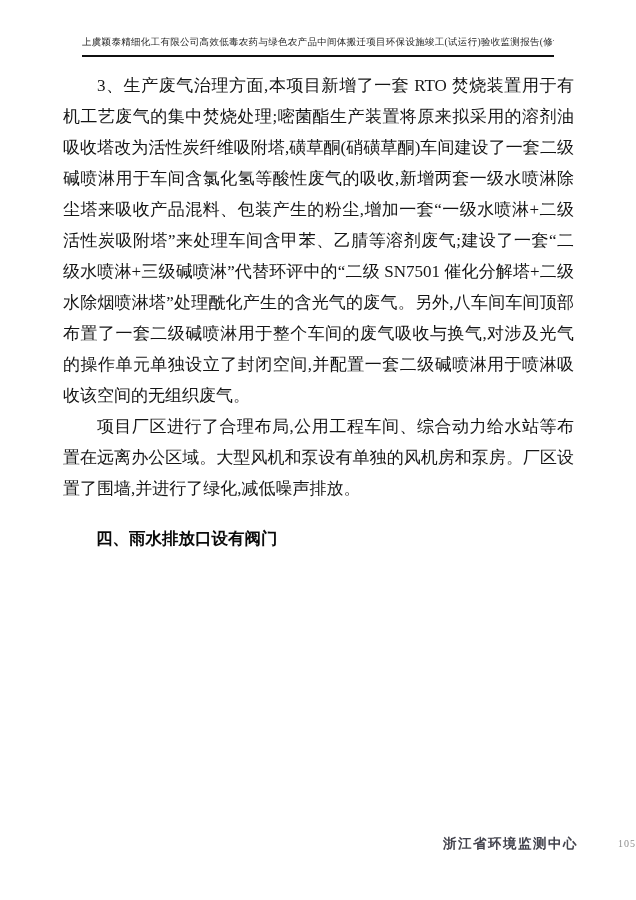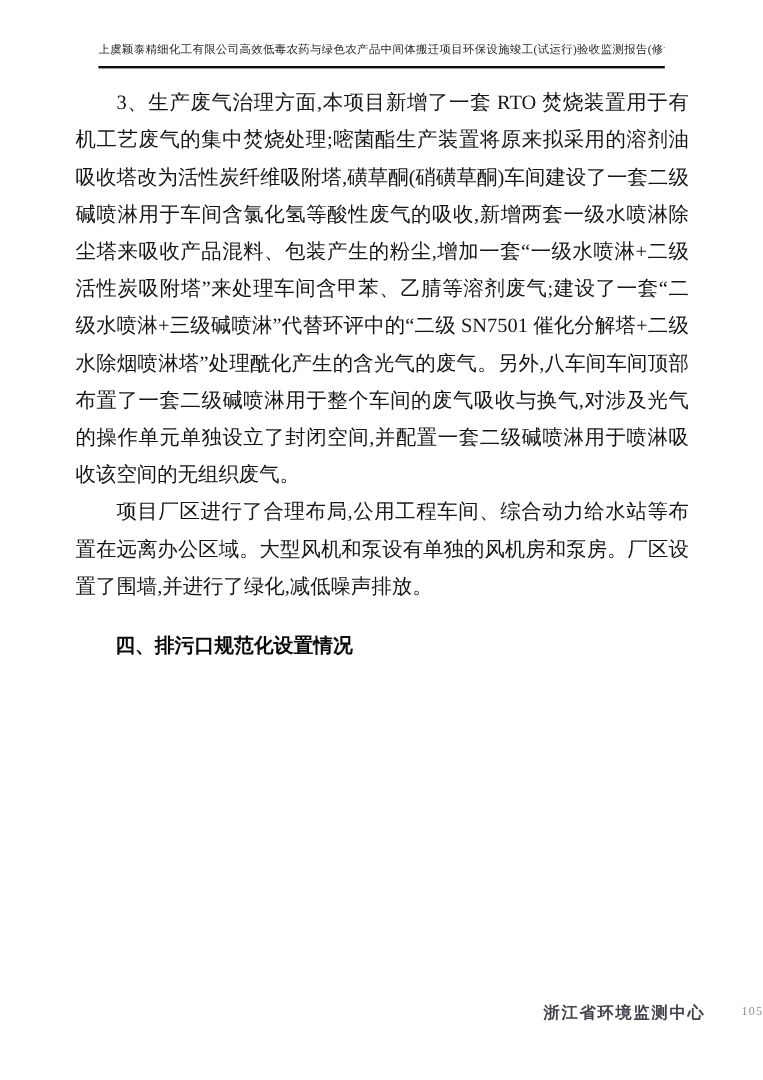--- a/index.html
+++ b/index.html
@@ -68,40 +68,40 @@
     left: 0;
     width: 100%;
     text-align: right;
     font-size: 10px;
     color: #8d8d8d;
     letter-spacing: 1px;
   }
   .footer-stamp {
     position: absolute;
     top: 835px;
-    right: 48px;
+    right: 58px;
     font-size: 13.5px;
     font-weight: 700;
     color: #46464f;
     letter-spacing: 1.5px;
     font-family: "Liberation Serif", "DejaVu Serif", serif;
   }
 </style>
 </head>
 <body>
 
 <div class="page">
 
   <div class="doc-header scan">上虞颖泰精细化工有限公司高效低毒农药与绿色农产品中间体搬迁项目环保设施竣工(试运行)验收监测报告(修订稿)</div>
 
   <div class="header-rule"></div>
 
   <div class="doc-body scan">
     <p>3、生产废气治理方面,本项目新增了一套 RTO 焚烧装置用于有机工艺废气的集中焚烧处理;嘧菌酯生产装置将原来拟采用的溶剂油吸收塔改为活性炭纤维吸附塔,磺草酮(硝磺草酮)车间建设了一套二级碱喷淋用于车间含氯化氢等酸性废气的吸收,新增两套一级水喷淋除尘塔来吸收产品混料、包装产生的粉尘,增加一套“一级水喷淋+二级活性炭吸附塔”来处理车间含甲苯、乙腈等溶剂废气;建设了一套“二级水喷淋+三级碱喷淋”代替环评中的“二级 SN7501 催化分解塔+二级水除烟喷淋塔”处理酰化产生的含光气的废气。另外,八车间车间顶部布置了一套二级碱喷淋用于整个车间的废气吸收与换气,对涉及光气的操作单元单独设立了封闭空间,并配置一套二级碱喷淋用于喷淋吸收该空间的无组织废气。</p>
     <p>项目厂区进行了合理布局,公用工程车间、综合动力给水站等布置在远离办公区域。大型风机和泵设有单独的风机房和泵房。厂区设置了围墙,并进行了绿化,减低噪声排放。</p>
-    <div class="section-heading">四、排污口规范化设置情况</div>
+    <div class="section-heading">四、雨水排放口设有阀门</div>
   </div>
 
   <div class="footer-page-number scan">105</div>
 
   <div class="footer-stamp scan">浙江省环境监测中心</div>
 
 </div>
 
 </body></html>

